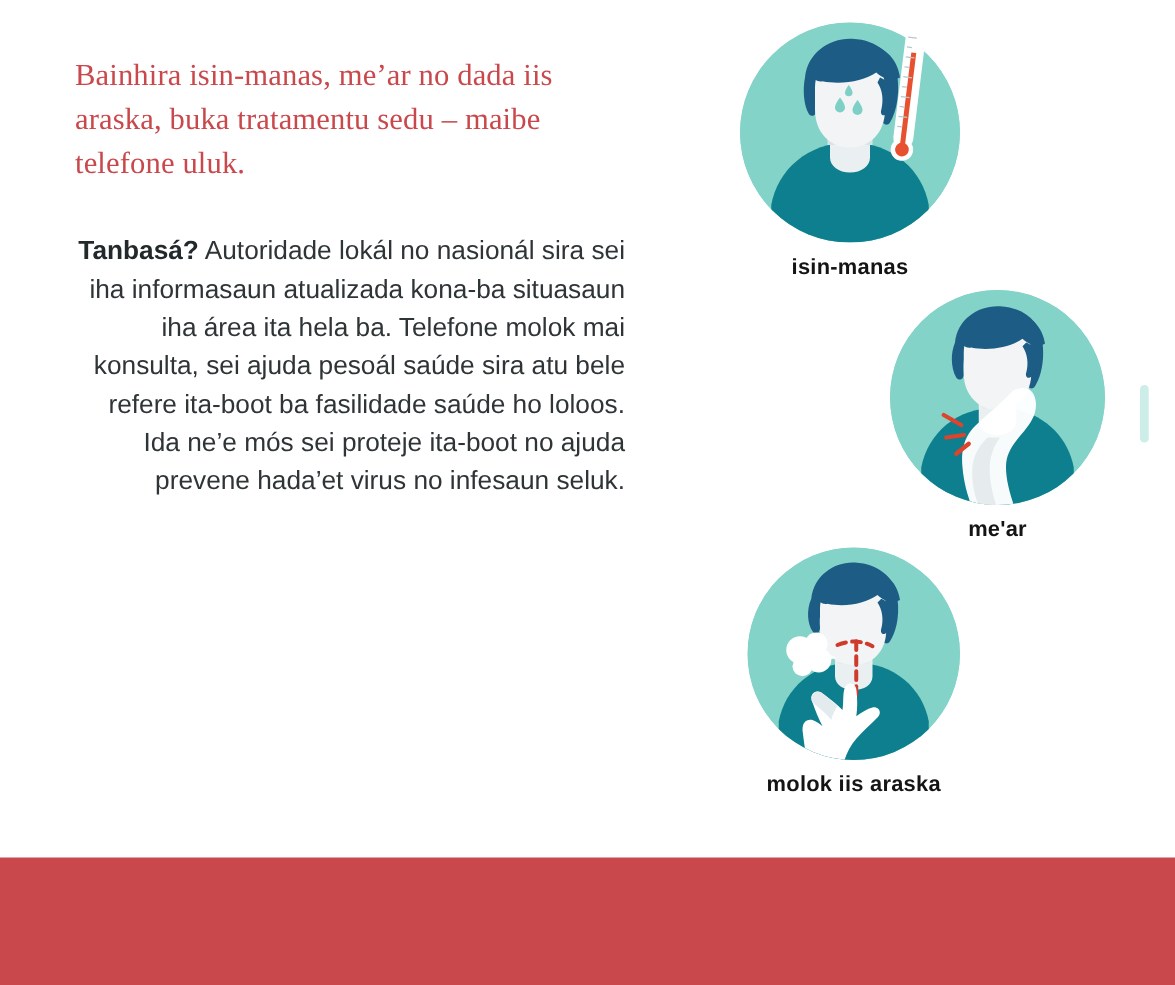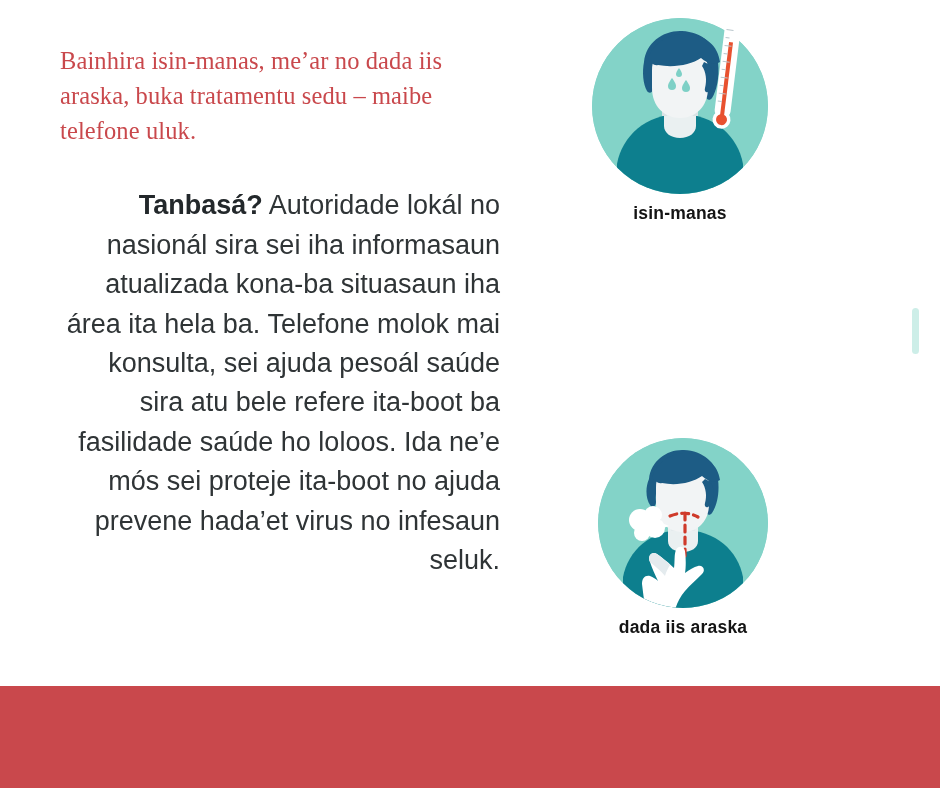--- a/index.html
+++ b/index.html
@@ -24,21 +24,21 @@
     font-weight:400;
     text-align:left;
     margin:0;
     letter-spacing:.1px;
   }
   .body-copy{
     margin:0;
     margin-top:38px;
     text-align:right;
     color:#2f3436;
-    font-size:27px;
+    font-size:21px;
     line-height:1.46;
     font-weight:400;
     width:440px;
   }
   .body-copy .lead{font-weight:700;color:#23282b;}
 
   
   .icon-block{position:absolute;}
   .circle{
     position:relative;
@@ -122,20 +122,50 @@
         <line x1="15" y1="46" x2="22" y2="46"></line>
           <line x1="15" y1="54" x2="19" y2="54"></line>
         <line x1="15" y1="62" x2="22" y2="62"></line>
           <line x1="15" y1="70" x2="19" y2="70"></line>
         <line x1="15" y1="78" x2="22" y2="78"></line>
           <line x1="15" y1="86" x2="19" y2="86"></line>
       </g>
     </g>
   </svg>
 
+  <div class="icon-block" id="icon2">
+    <div class="circle">
+      <svg viewBox="0 0 172 172" width="172" height="172" aria-hidden="true">
+        <circle cx="86" cy="86" r="86" fill="#83d3c8"></circle>
+
+        <path d="M86 94c-33 0-56 21-61 48 0 12 0 20 0 30h122c0-10 0-18 0-30-5-27-28-48-61-48z" fill="#0d7f8e"></path>
+
+        <path d="M71 90h30v15c0 7-7 11-15 11s-15-4-15-11z" fill="#eaf0f1"></path>
+
+        <path d="M74 70h25v25H74z" fill="#e4ebed"></path>
+
+        <path d="M52 42c2-19 19-30 36-29 19 1 32 12 34 29 2 16-2 29-6 35-2 3-6 2-6-2 1-10-1-17-4-21-15 2-32-2-42-10-4 6-6 13-5 23 0 5-4 6-6 3-4-7-5-18-1-28z" fill="#1d5c85"></path>
+
+        <path d="M59 50c0-15 11-25 27-25s27 10 27 25v17c0 17-12 29-27 29S59 84 59 67z" fill="#f2f4f5"></path>
+
+        <path d="M55 41c4-16 20-26 37-25 18 1 30 12 32 27-6 3-13 1-18-4-10 7-27 10-41 7-4 1-7-2-10-5z" fill="#1d5c85"></path>
+        <path d="M109 42c6 2 9 8 9 15 0 6-2 11-6 13-2 1-4-1-3-4 2-7 1-15-3-21z" fill="#1d5c85"></path>
+
+        <path d="M99 80c-6 6-13 13-19 18-7 6-13 11-17 17-5 8-6 18-5 27 1 12 4 22 7 30h34c-4-12-7-24-6-34 1-8 5-14 10-20 6-7 11-13 13-20 2-8 0-15-4-18-4-3-9-1-13 0z" fill="#ffffff" opacity="0.97"></path>
+        <path d="M78 118c-7 7-11 14-12 23-1 11 1 22 5 31h14c-4-12-6-24-5-34 1-8 4-14 8-20z" fill="#e6ecee"></path>
+
+        <g stroke="#e0432c" stroke-width="3.4" stroke-linecap="round">
+          <line x1="43" y1="100" x2="57" y2="108"></line>
+          <line x1="45" y1="118" x2="59" y2="116"></line>
+          <line x1="53" y1="131" x2="63" y2="123"></line>
+        </g>
+      </svg>
+    </div>
+    <div class="icon-caption">me'ar</div>
+  </div>
 
   <div class="edge-sliver"></div>
 
   <div class="icon-block" id="icon3">
     <div class="circle">
       <svg viewBox="0 0 170 170" width="170" height="170" aria-hidden="true">
         <circle cx="85" cy="85" r="85" fill="#83d3c8"></circle>
 
         <path d="M85 92c-33 0-55 21-60 47 0 12 0 20 0 31h120c0-11 0-19 0-31-5-26-27-47-60-47z" fill="#0d7f8e"></path>
 
@@ -162,21 +192,21 @@
         <path d="M72 78 Q87 72 100 79" stroke="#cf3a2a" stroke-width="3.2" stroke-dasharray="7 5" fill="none" stroke-linecap="round"></path>
 
         <g fill="#ffffff">
           <path d="M52 124c-3-6 2-11 7-8 6 4 13 10 17 14 1-6 0-14 2-18 2-5 8-4 9 1 1 7 1 16 0 22 4-3 9-6 13-7 5-1 8 4 4 8-5 5-12 11-17 17-5 6-8 12-10 19H48c-2-9-3-18-4-26 0-6 3-9 8-8 3 1 6 3 8 5-3-6-6-13-8-19z"></path>
         </g>
         <g fill="#e4ebee">
           <path d="M52 124c-3-6 2-11 7-8 4 3 9 7 13 11-2 3-4 7-5 11-4-5-10-10-15-14z"></path>
         </g>
       </svg>
     </div>
-    <div class="icon-caption">dada iis araska</div>
+    <div class="icon-caption">molok iis araska</div>
   </div>
 
   <div class="footer">
 
     
 
     
 
     
 

